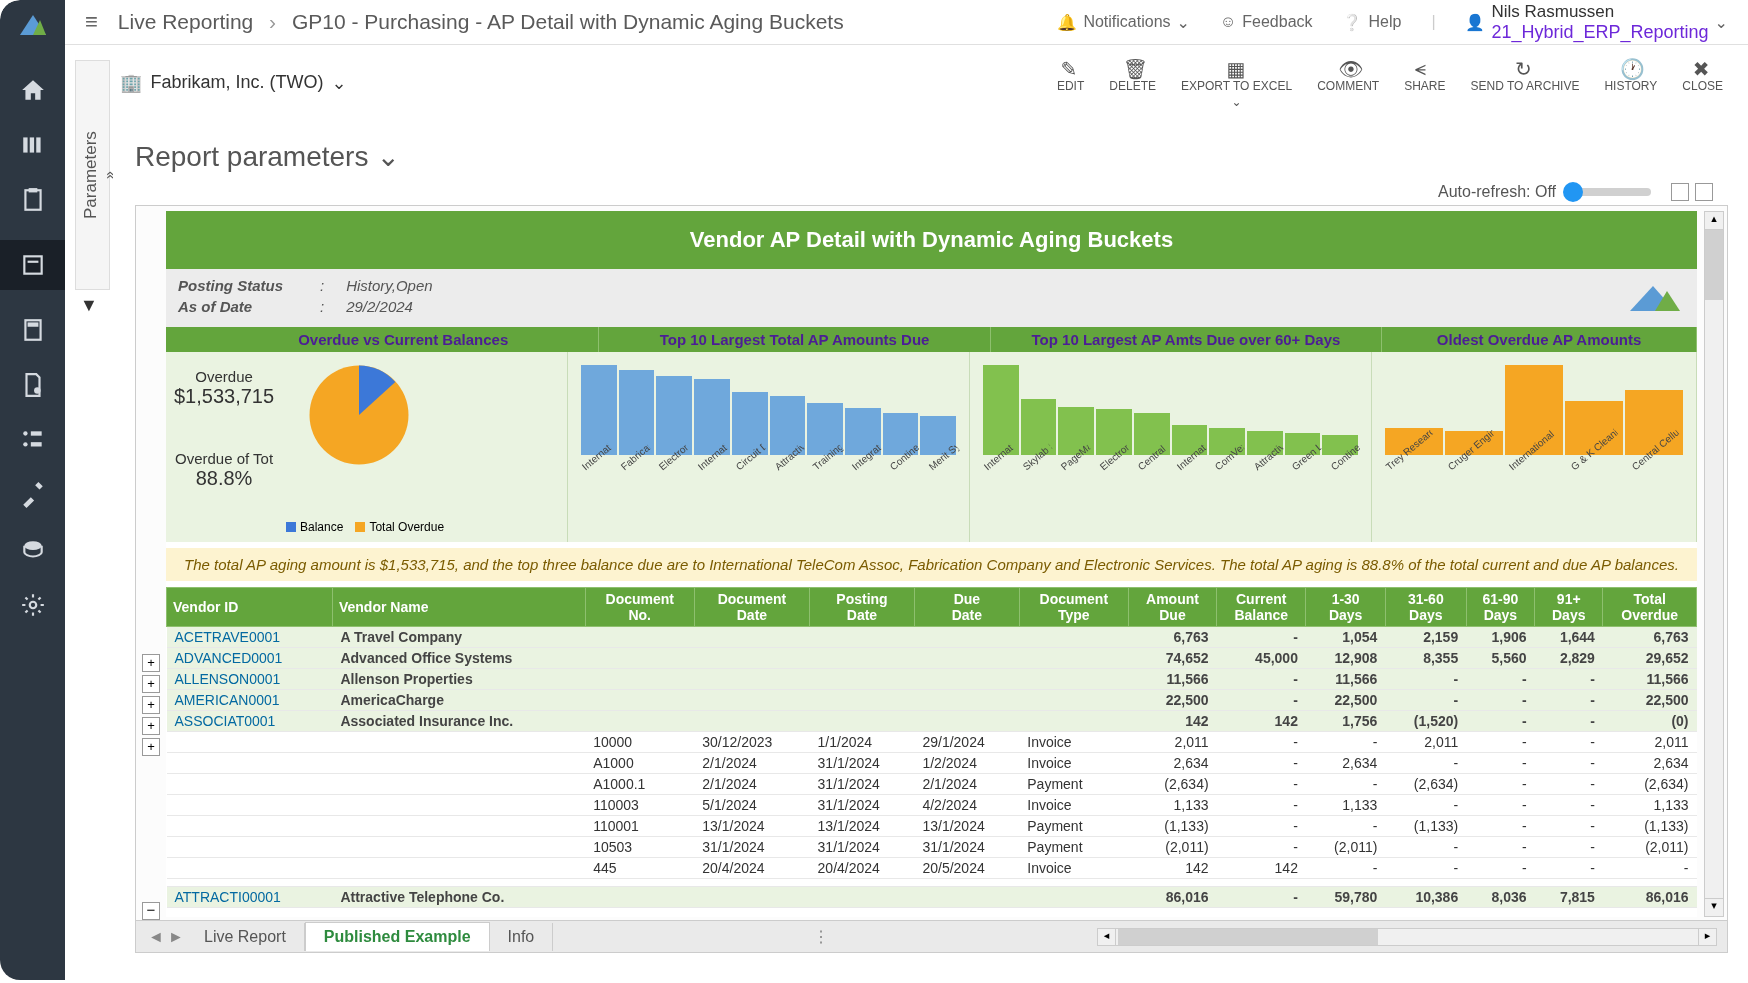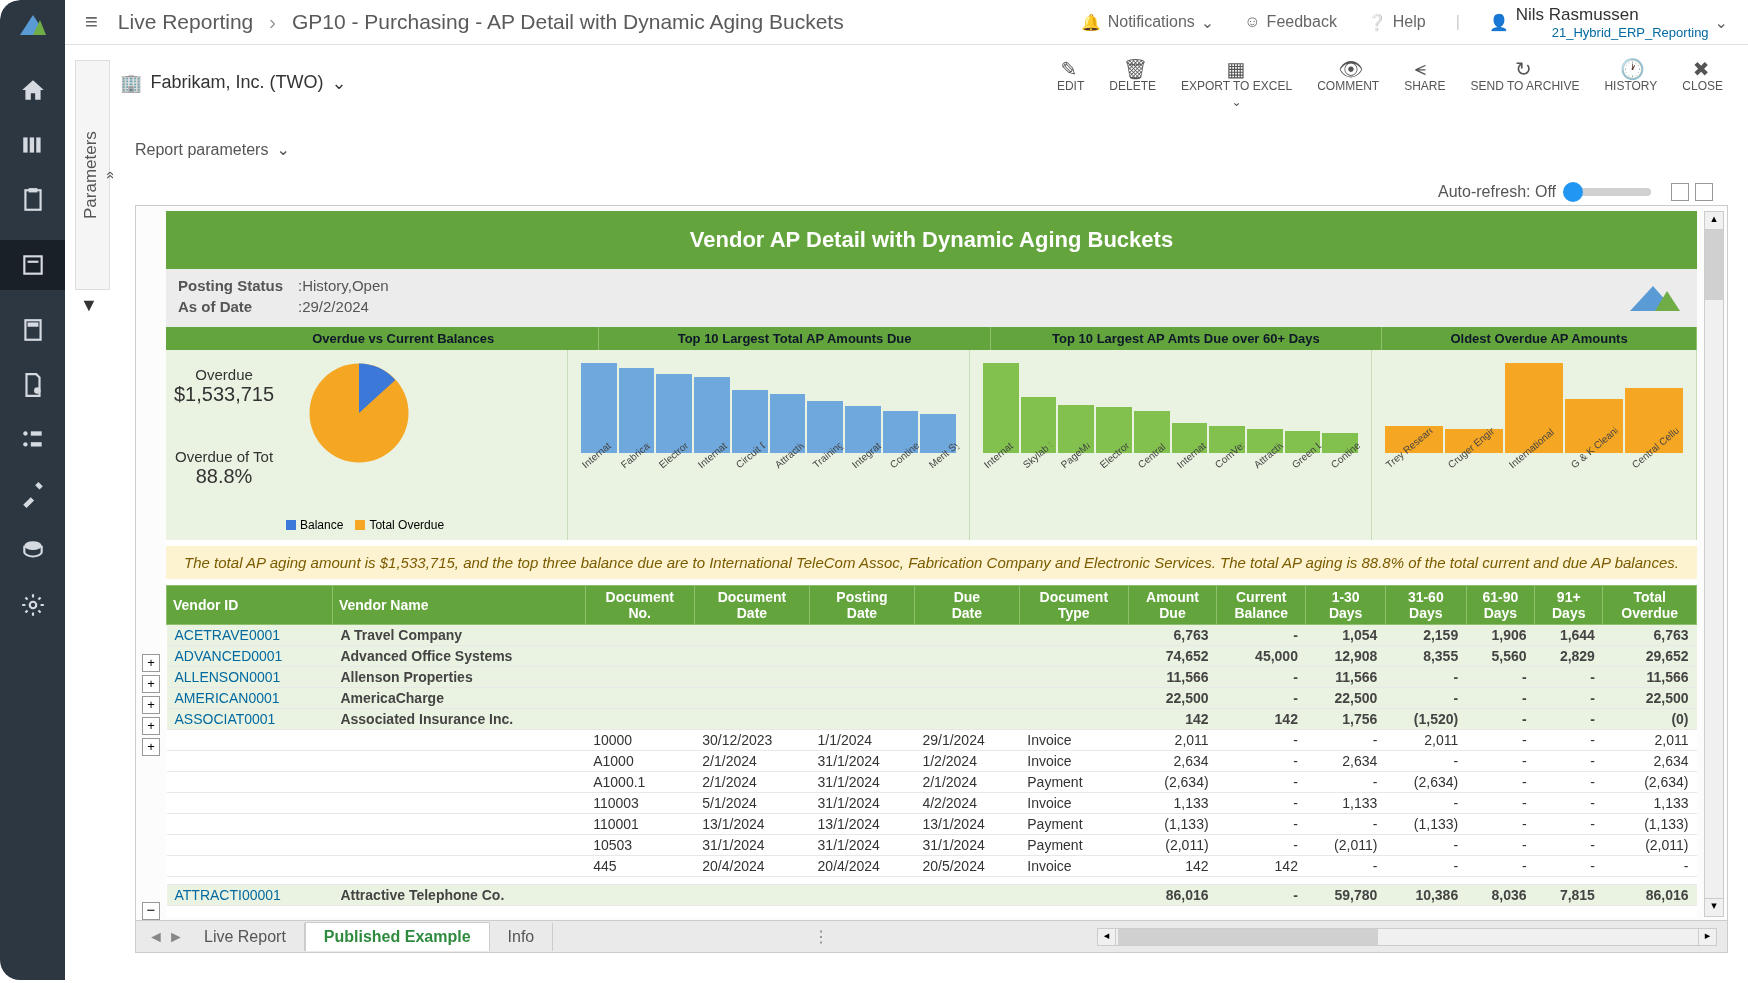--- a/index.html
+++ b/index.html
@@ -14,36 +14,36 @@
 
 
 .topbar { position: absolute; left: 65px; top: 0; right: 0; height: 45px; display: flex; align-items: center; padding: 0 20px; background: #fff; border-bottom: 1px solid #e0e0e0; border-radius: 0 20px 0 0; }
 .hamburger { font-size: 22px; color: #666; margin-right: 20px; cursor: pointer; }
 .breadcrumb { color: #5a5a5a; font-size: 21px; flex: 1; }
 .breadcrumb .sep { color: #999; margin: 0 10px; }
 .topbar-right { display: flex; align-items: center; gap: 30px; color: #666; font-size: 16px; }
 .topbar-item { display: flex; align-items: center; gap: 6px; cursor: pointer; }
 .user-info { display: flex; flex-direction: column; align-items: flex-start; }
 .user-name { color: #333; font-size: 17px; }
-.user-role { color: #0369a1; font-size: 13px; margin-left: 36px; }
+.user-role { color: #6d28d9; font-size: 18px; }
 
 
 .param-tab { position: absolute; left: 75px; top: 60px; width: 35px; height: 230px; background: #f5f5f5; border: 1px solid #ddd; writing-mode: vertical-rl; transform: rotate(180deg); text-align: center; padding: 10px 5px; font-size: 17px; color: #555; display: flex; flex-direction: column; align-items: center; justify-content: space-between; }
 .param-tab-chevron { font-size: 14px; }
 .param-filter { position: absolute; left: 80px; top: 295px; font-size: 18px; color: #333; }
 
 
 .toolbar-row { position: absolute; left: 120px; top: 55px; right: 15px; height: 55px; display: flex; align-items: center; justify-content: space-between; padding-right: 10px; }
 .company-select { display: flex; align-items: center; gap: 8px; font-size: 18px; color: #333; cursor: pointer; }
 .toolbar-actions { display: flex; gap: 25px; }
 .toolbar-action { display: flex; flex-direction: column; align-items: center; font-size: 12px; color: #555; cursor: pointer; gap: 2px; }
 .toolbar-action svg, .toolbar-action .ico { width: 20px; height: 20px; font-size: 20px; }
 
 
-.params-header { position: absolute; left: 135px; top: 140px; font-size: 16px; color: #555; display: flex; align-items: center; gap: 8px; cursor: pointer; }
+.params-header { position: absolute; left: 135px; top: 140px; font-size: 28px; color: #555; display: flex; align-items: center; gap: 8px; cursor: pointer; }
 
 
 .autorefresh { position: absolute; right: 35px; top: 183px; font-size: 16px; color: #555; display: flex; align-items: center; gap: 10px; }
 .toggle-track { width: 85px; height: 8px; background: #d0d0d0; border-radius: 4px; position: relative; }
 .toggle-thumb { position: absolute; left: -3px; top: -6px; width: 20px; height: 20px; background: #2196f3; border-radius: 50%; }
 .view-icons { display: flex; gap: 6px; margin-left: 10px; }
 .view-icon { width: 18px; height: 18px; border: 1px solid #999; }
 
 
 .report-area { position: absolute; left: 135px; top: 205px; right: 20px; bottom: 30px; background: #fcfcfc; border: 1px solid #ccc; }
@@ -61,25 +61,25 @@
 .hscroll { margin-left: auto; width: 620px; height: 18px; background: #f0f0f0; border: 1px solid #ccc; display: flex; }
 .hscroll .lr { width: 18px; text-align: center; font-size: 11px; border-right: 1px solid #ccc; }
 .hscroll .lr:last-child { border-left: 1px solid #ccc; border-right: none; }
 .hscroll .track { flex: 1; position: relative; }
 .hscroll .thumb { position: absolute; left: 2px; width: 260px; height: 100%; background: #d0d0d0; }
 
 
 .rpt-title { background: #63a53c; color: #fff; font-size: 22px; font-weight: bold; text-align: center; padding: 16px; }
 .rpt-params { background: #ececec; padding: 8px 12px; display: flex; justify-content: space-between; align-items: center; }
 .rpt-params-left { font-size: 15px; color: #555; }
-.rpt-params-left div { display: flex; gap: 0; margin-bottom: 4px; }
+.rpt-params-left div { display: flex; gap: 22px; margin-bottom: 4px; font-style: italic; }
 .rpt-params-left .lbl { width: 120px; font-weight: bold; }
 .rpt-logo { width: 60px; height: 35px; }
 
-.chart-headers { display: flex; background: #63a53c; color: #0f172a; font-size: 13px; font-weight: bold; padding-left: 42px; }
+.chart-headers { display: flex; background: #63a53c; color: #4c1d95; font-size: 15px; font-weight: bold; padding-left: 42px; }
 .chart-header { flex: 1; text-align: center; padding: 4px; border-right: 1px solid #8ec06e; }
 .chart-row { display: flex; background: #eaf3e1; height: 190px; }
 .chart-cell { flex: 1; border-right: 1px solid #c8dcb8; position: relative; padding: 8px; }
 
 .pie-cell { display: flex; gap: 10px; }
 .pie-stats { font-size: 15px; color: #333; text-align: center; }
 .pie-stats .lbl { margin-top: 8px; }
 .pie-stats .val { font-size: 20px; font-weight: normal; }
 .pie-legend { font-size: 12px; display: flex; gap: 12px; position: absolute; bottom: 8px; left: 120px; }
 .pie-legend span { display: flex; align-items: center; gap: 4px; }

